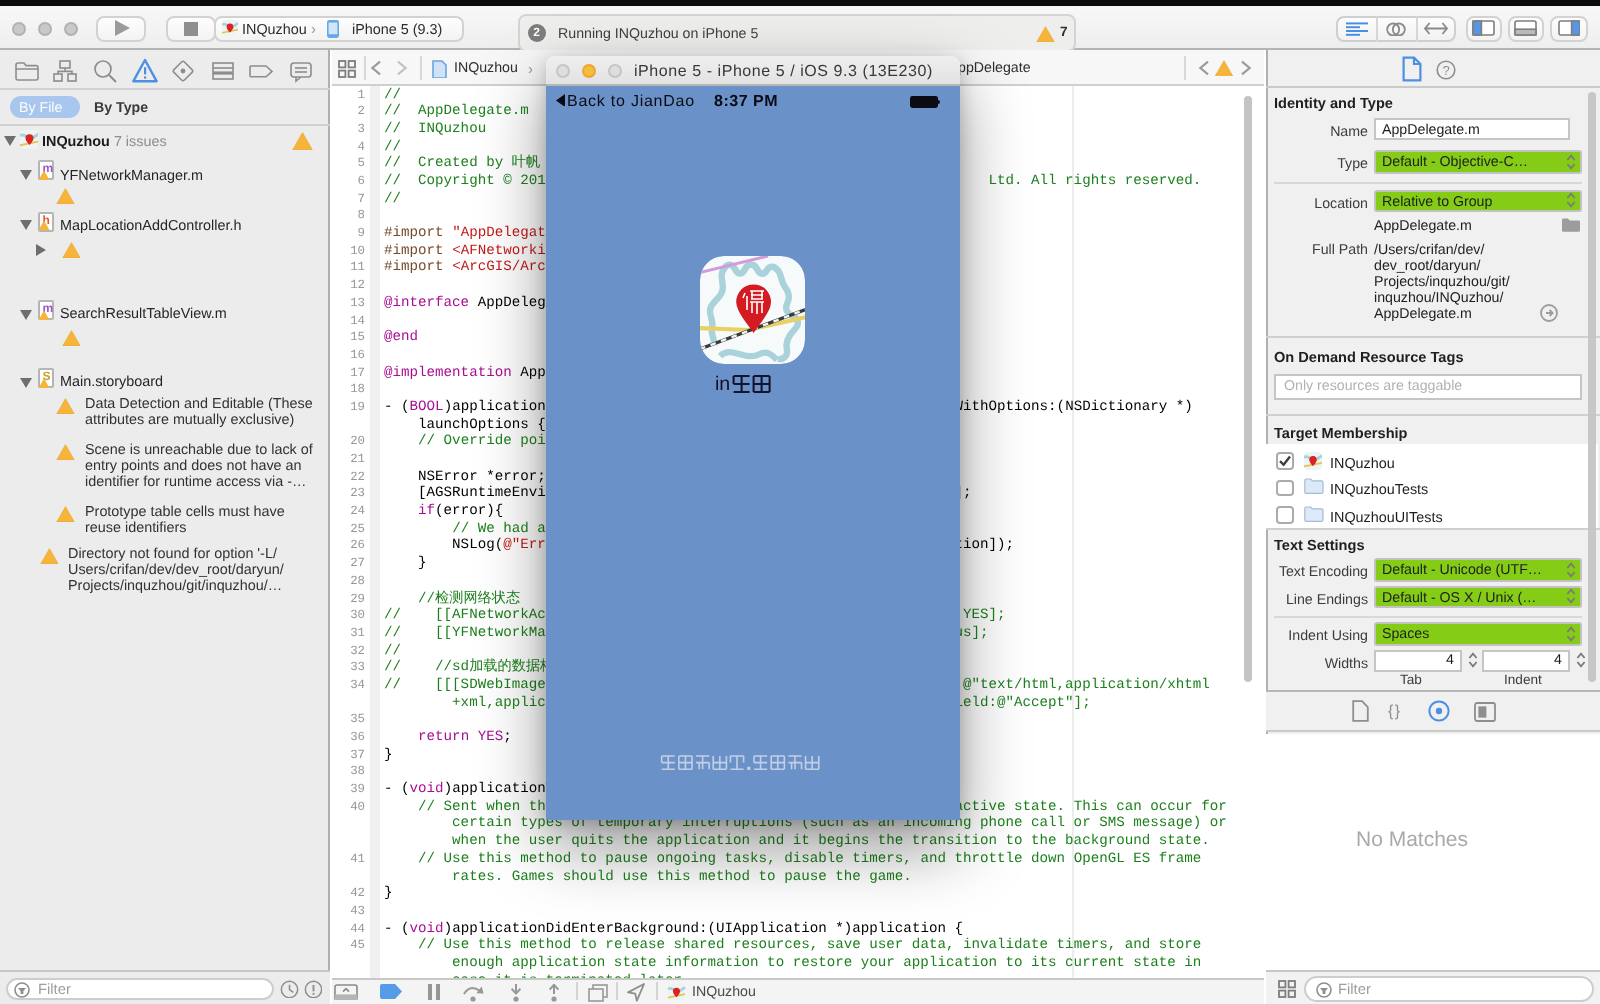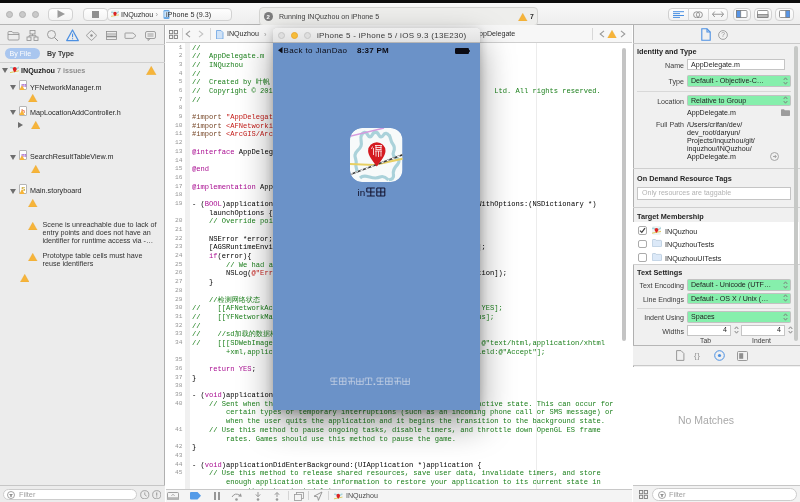--- a/index.html
+++ b/index.html
@@ -2,21 +2,21 @@
 <html><head><meta charset="utf-8"><style>
 *{margin:0;padding:0;box-sizing:border-box}
 html,body{width:800px;height:502px;overflow:hidden;font-family:"Liberation Sans",sans-serif}
 .abs{position:absolute}
 #stage{position:relative;width:800px;height:502px;background:#fff}
 .c{color:#1d801d;font-style:normal}.k{color:#a90d91;font-style:normal}.p{color:#78492a;font-style:normal}.s{color:#c41a16;font-style:normal}
 .bezel{position:absolute;top:7.5px;height:13.5px;border:1px solid #d2d2d2;border-radius:4px;background:linear-gradient(#fefefe,#f3f3f3)}
 .hdr{position:absolute;font-weight:bold;font-size:7.3px;color:#1f1f1f}
 .lbl{position:absolute;font-size:7.1px;color:#3c3c3c;text-align:right}
 .fld{position:absolute;background:#fff;border:1px solid #c5c5c5;font-size:7.1px;color:#1e1e1e}
-.dd{position:absolute;background:#86efac;border:1px solid #c2c2c2;border-radius:1.5px;font-size:7.1px;color:#1e1e1e;height:11.5px;line-height:10px;padding-left:3px}
+.dd{position:absolute;background:#84cc16;border:1px solid #c2c2c2;border-radius:1.5px;font-size:7.1px;color:#1e1e1e;height:11.5px;line-height:10px;padding-left:3px}
 .sep{position:absolute;background:#d8d8d8;height:1px}
 .navtxt{position:absolute;font-size:7.2px;color:#262626;white-space:nowrap}
 .navwarn{position:absolute;font-size:7.2px;color:#323232;line-height:7.9px;white-space:pre}
 </style></head><body>
 <div id="stage">
     <div class="abs" style="left:0;top:0;width:800px;height:3px;background:#0c0c0c"></div>
     <div class="abs" style="left:0;top:3px;width:800px;height:22px;background:linear-gradient(#f8f8f8,#eeeeee);border-bottom:1px solid #b4b4b4"></div>
     <div class="abs" style="left:5.699999999999999px;top:11px;width:7px;height:7px;border-radius:50%;background:#c9c9c9;border:.5px solid #b2b2b2"></div>
     <div class="abs" style="left:18.9px;top:11px;width:7px;height:7px;border-radius:50%;background:#c9c9c9;border:.5px solid #b2b2b2"></div>
     <div class="abs" style="left:32.0px;top:11px;width:7px;height:7px;border-radius:50%;background:#c9c9c9;border:.5px solid #b2b2b2"></div>
@@ -32,21 +32,21 @@
       <path d="M0 3 C3 1,4 6,7 4 L10 2" stroke="#a8d2da" stroke-width="1.6" fill="none"></path>
       <path d="M0 8 L10 6" stroke="#e2c44c" stroke-width="1" fill="none"></path>
       <path d="M5 2.2 a2.1 2.1 0 0 1 2.1 2.1 c0 1.5 -2.1 3.5 -2.1 3.5 c0 0 -2.1 -2 -2.1 -3.5 a2.1 2.1 0 0 1 2.1 -2.1 Z" fill="#d22"></path>
     </svg>
     <span class="abs" style="left:121px;top:10px;font-size:7.2px;color:#2c2c2c">INQuzhou</span>
     <span class="abs" style="left:155.5px;top:9.5px;font-size:7.5px;color:#9a9a9a">›</span>
     <svg class="abs" style="left:162px;top:9.5px" width="9" height="9" viewBox="0 0 9 9">
       <rect x="1.5" y="0" width="6" height="9" rx="1.2" fill="#69a8e5"></rect>
       <rect x="2.3" y="1.3" width="4.4" height="5.8" fill="#cfe6fa"></rect>
     </svg>
-    <span class="abs" style="left:166px;top:10px;font-size:7.2px;color:#2c2c2c">iPhone 5 (9.3)</span>
+    <span class="abs" style="left:176px;top:10px;font-size:7.2px;color:#2c2c2c">iPhone 5 (9.3)</span>
     <div class="abs" style="left:259px;top:7px;width:279px;height:19px;border:1px solid #d4d4d2;border-radius:4px;background:#eeeeec"></div>
     <div class="abs" style="left:264px;top:12px;width:9px;height:9px;border-radius:50%;background:#7d7d7d"></div>
     <span class="abs" style="left:266.6px;top:13.6px;font-size:6px;color:#fff;font-weight:bold">2</span>
     <span class="abs" style="left:279px;top:12.5px;font-size:7.1px;color:#3f3f3f">Running INQuzhou on iPhone 5</span>
     <svg class="abs" style="left:518px;top:12.5px" width="9.5" height="8.4" viewBox="0 0 12 10.6">
       <path d="M6 .4 L11.6 10.2 L.4 10.2 Z" fill="#f6b43a" stroke="#e8a425" stroke-width=".4" rx="1/">
         <rect x="5.45" y="3.4" width="1.1" height="4" fill="#fff"></rect>
         <rect x="5.45" y="8.2" width="1.1" height="1.1" fill="#fff"></rect>
       </path>
     </svg>
@@ -128,21 +128,21 @@
     <span class="abs" style="left:47px;top:49.8px;font-size:7.1px;font-weight:bold;color:#3b3b3b">By Type</span>
     <svg class="abs" style="left:2px;top:67.5px" width="6" height="5" viewBox="0 0 6 5">
       <path d="M0 0 H6 L3 5 Z" fill="#6e6e6e"></path>
     </svg>
     <svg class="abs" style="left:9.5px;top:65px" width="9.5" height="9.5" viewBox="0 0 10 10">
       <rect width="10" height="10" rx="2.2" fill="#eef4f3"></rect>
       <path d="M0 3 C3 1,4 6,7 4 L10 2" stroke="#a8d2da" stroke-width="1.6" fill="none"></path>
       <path d="M0 8 L10 6" stroke="#e2c44c" stroke-width="1" fill="none"></path>
       <path d="M5 2.2 a2.1 2.1 0 0 1 2.1 2.1 c0 1.5 -2.1 3.5 -2.1 3.5 c0 0 -2.1 -2 -2.1 -3.5 a2.1 2.1 0 0 1 2.1 -2.1 Z" fill="#d22"></path>
     </svg>
-    <span class="navtxt" style="left:21px;top:66px;font-weight:bold;color:#1b1b1b">INQuzhou <span style="font-weight:bold;color:#8d8d8d">7 issues</span></span>
+    <span class="navtxt" style="left:21px;top:66px;font-weight:bold;color:#1b1b1b">INQuzhou <span style="font-weight:normal;color:#8d8d8d">7 issues</span></span>
     <svg class="abs" style="left:146px;top:65.5px" width="10.5" height="9.2" viewBox="0 0 12 10.6">
       <path d="M6 .4 L11.6 10.2 L.4 10.2 Z" fill="#f6b43a" stroke="#e8a425" stroke-width=".4" rx="1/">
         <rect x="5.45" y="3.4" width="1.1" height="4" fill="#fff"></rect>
         <rect x="5.45" y="8.2" width="1.1" height="1.1" fill="#fff"></rect>
       </path>
     </svg>
     <svg class="abs" style="left:10px;top:84.5px" width="6" height="5" viewBox="0 0 6 5">
       <path d="M0 0 H6 L3 5 Z" fill="#6e6e6e"></path>
     </svg>
     <div class="abs" style="left:19px;top:80px;width:8px;height:10px;background:#fff;border:.5px solid #b5b5b5;border-radius:1px">
@@ -202,20 +202,22 @@
         <path d="M6 .4 L11.6 10.2 L.4 10.2 Z" fill="#f6b43a"></path>
       </svg>
     </div>
     <span class="navtxt" style="left:30px;top:186.3px">Main.storyboard</span>
     <svg class="abs" style="left:28px;top:198.5px" width="9.5" height="8.4" viewBox="0 0 12 10.6">
       <path d="M6 .4 L11.6 10.2 L.4 10.2 Z" fill="#f6b43a" stroke="#e8a425" stroke-width=".4" rx="1/">
         <rect x="5.45" y="3.4" width="1.1" height="4" fill="#fff"></rect>
         <rect x="5.45" y="8.2" width="1.1" height="1.1" fill="#fff"></rect>
       </path>
     </svg>
+    <div class="navwarn" style="left:42.5px;top:197.8px">Data Detection and Editable (These
+attributes are mutually exclusive)</div>
     <svg class="abs" style="left:28px;top:221.5px" width="9.5" height="8.4" viewBox="0 0 12 10.6">
       <path d="M6 .4 L11.6 10.2 L.4 10.2 Z" fill="#f6b43a" stroke="#e8a425" stroke-width=".4" rx="1/">
         <rect x="5.45" y="3.4" width="1.1" height="4" fill="#fff"></rect>
         <rect x="5.45" y="8.2" width="1.1" height="1.1" fill="#fff"></rect>
       </path>
     </svg>
     <div class="navwarn" style="left:42.5px;top:220.8px">Scene is unreachable due to lack of
 entry points and does not have an
 identifier for runtime access via -…</div>
     <svg class="abs" style="left:28px;top:252.5px" width="9.5" height="8.4" viewBox="0 0 12 10.6">
@@ -225,20 +227,23 @@
       </path>
     </svg>
     <div class="navwarn" style="left:42.5px;top:251.8px">Prototype table cells must have
 reuse identifiers</div>
     <svg class="abs" style="left:19.5px;top:274px" width="9.5" height="8.4" viewBox="0 0 12 10.6">
       <path d="M6 .4 L11.6 10.2 L.4 10.2 Z" fill="#f6b43a" stroke="#e8a425" stroke-width=".4" rx="1/">
         <rect x="5.45" y="3.4" width="1.1" height="4" fill="#fff"></rect>
         <rect x="5.45" y="8.2" width="1.1" height="1.1" fill="#fff"></rect>
       </path>
     </svg>
+    <div class="navwarn" style="left:34px;top:273.3px">Directory not found for option '-L/
+Users/crifan/dev/dev_root/daryun/
+Projects/inquzhou/git/inquzhou/…</div>
     <div class="abs" style="left:0;top:485px;width:165px;height:17px;background:#ececec;border-top:1px solid #c6c6c6"></div>
     <div class="abs" style="left:3px;top:488.5px;width:134px;height:11.5px;background:#fff;border:1px solid #cdcdcd;border-radius:6px"></div>
     <svg class="abs" style="left:7px;top:490.5px" width="8" height="8" viewBox="0 0 8 8">
       <circle cx="4" cy="4" r="3.5" fill="none" stroke="#8e8e8e" stroke-width=".8"></circle>
       <path d="M2 3 H6 L4.7 4.5 V6 L3.3 6 V4.5 Z" fill="#8e8e8e"></path>
     </svg>
     <span class="abs" style="left:19px;top:490px;font-size:7.4px;color:#9d9d9d">Filter</span>
     <svg class="abs" style="left:140px;top:489.5px" width="9.5" height="9.5" viewBox="0 0 10 10">
       <circle cx="5" cy="5" r="4.3" fill="none" stroke="#8e8e8e" stroke-width=".8"></circle>
       <path d="M5 2.5 V5 L7 6.5" stroke="#8e8e8e" stroke-width=".8" fill="none"></path>

